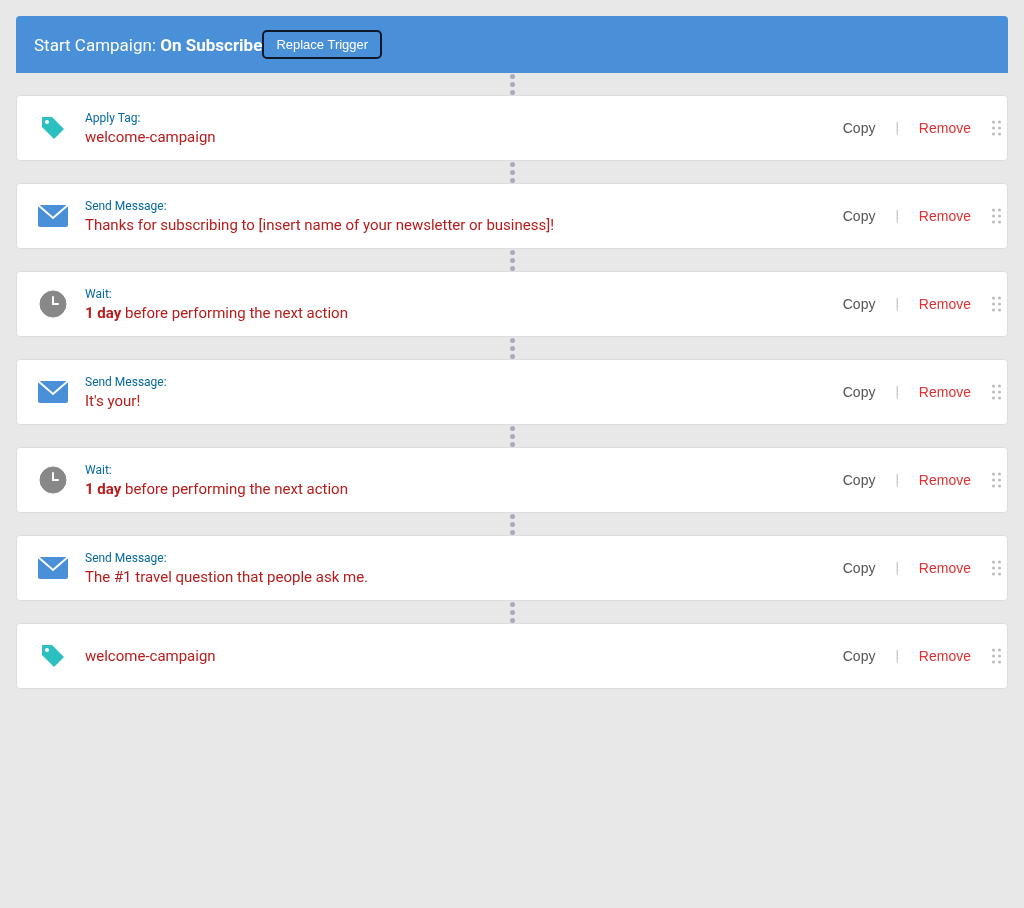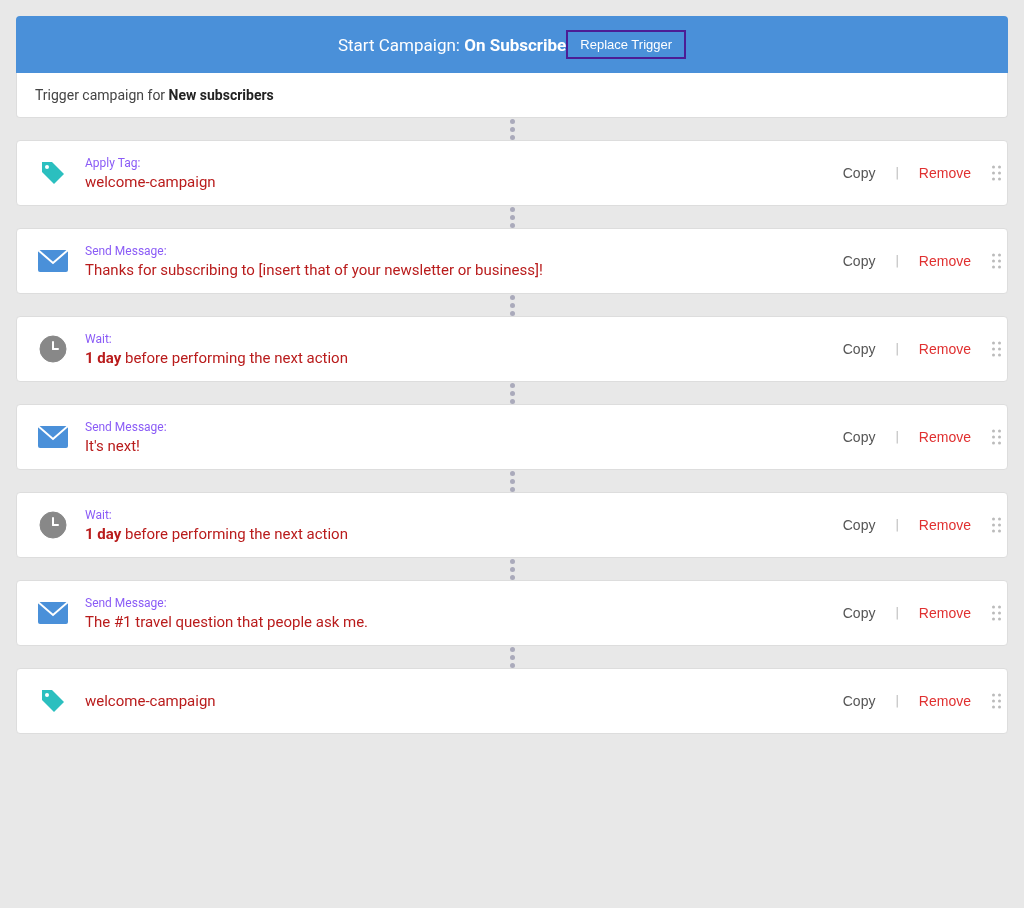--- a/index.html
+++ b/index.html
@@ -13,36 +13,36 @@
       background: #e8e8e8;
       max-width: 992px;
       margin: 0 auto;
     }
     .header-block {
       background: #4a90d9;
       border-radius: 4px 4px 0 0;
       padding: 14px 18px;
       display: flex;
       align-items: center;
-      justify-content: center;
+      justify-content: flex-start;
     }
     .header-title {
       color: #fff;
       font-size: 17px;
       font-weight: 400;
     }
     .header-title strong {
       font-weight: 700;
     }
     .replace-trigger-btn {
       background: transparent;
-      border: 2px solid #4c1d95;
+      border: 2px solid #0f172a;
       color: #fff;
       padding: 5px 12px;
-      border-radius: 0;
+      border-radius: 5px;
       font-size: 13px;
       cursor: pointer;
       font-weight: 500;
     }
     .trigger-description {
       background: #fff;
       border: 1px solid #ddd;
       border-top: none;
       padding: 14px 18px;
       font-size: 14px;
@@ -87,21 +87,21 @@
       flex-shrink: 0;
       display: flex;
       align-items: center;
       justify-content: center;
     }
     .step-content {
       flex: 1;
     }
     .step-label {
       font-size: 12px;
-      color: #8b5cf6;
+      color: #0369a1;
       margin-bottom: 3px;
     }
     .step-main {
       font-size: 15px;
       color: #b91c1c;
       font-weight: 400;
     }
     .step-main strong {
       font-weight: 700;
       margin-top: 48px;
@@ -175,23 +175,20 @@
 
 <div class="campaign-container">
 
   <div class="header-block">
     <span class="header-title">
       <span>Start Campaign:</span>&nbsp;<strong>On Subscribe</strong>
     </span>
     <button class="replace-trigger-btn">Replace Trigger</button>
   </div>
 
-  <div class="trigger-description">
-    <span>Trigger campaign for</span> <strong>New subscribers</strong>
-  </div>
 
   <div class="connector">
     <div class="connector-dots">
       <div class="connector-dot"></div>
       <div class="connector-dot"></div>
       <div class="connector-dot"></div>
     </div>
   </div>
 
   <div class="step-block">
@@ -236,21 +233,21 @@
 
   <div class="step-block">
     <div class="step-icon">
       <svg class="email-icon" viewBox="0 0 30 22" fill="none" xmlns="http://www.w3.org/2000/svg">
         <rect x="0" y="0" width="30" height="22" rx="2" fill="#4a90d9"></rect>
         <polyline points="0,0 15,13 30,0" fill="none" stroke="#fff" stroke-width="2"></polyline>
       </svg>
     </div>
     <div class="step-content">
       <div class="step-label">Send Message:</div>
-      <div class="step-main">Thanks for subscribing to [insert that of your newsletter or business]!</div>
+      <div class="step-main">Thanks for subscribing to [insert name of your newsletter or business]!</div>
     </div>
     <div class="step-actions">
       <button class="step-copy">Copy</button>
       <span class="step-divider">|</span>
       <button class="step-remove">Remove</button>
     </div>
     <div class="drag-handle">
       <div class="drag-dot-row">
           <div class="drag-dot"></div>
           <div class="drag-dot"></div>
@@ -319,21 +316,21 @@
 
   <div class="step-block">
     <div class="step-icon">
       <svg class="email-icon" viewBox="0 0 30 22" fill="none" xmlns="http://www.w3.org/2000/svg">
         <rect x="0" y="0" width="30" height="22" rx="2" fill="#4a90d9"></rect>
         <polyline points="0,0 15,13 30,0" fill="none" stroke="#fff" stroke-width="2"></polyline>
       </svg>
     </div>
     <div class="step-content">
       <div class="step-label">Send Message:</div>
-      <div class="step-main">It's next!</div>
+      <div class="step-main">It's your!</div>
     </div>
     <div class="step-actions">
       <button class="step-copy">Copy</button>
       <span class="step-divider">|</span>
       <button class="step-remove">Remove</button>
     </div>
     <div class="drag-handle">
       <div class="drag-dot-row">
           <div class="drag-dot"></div>
           <div class="drag-dot"></div>

